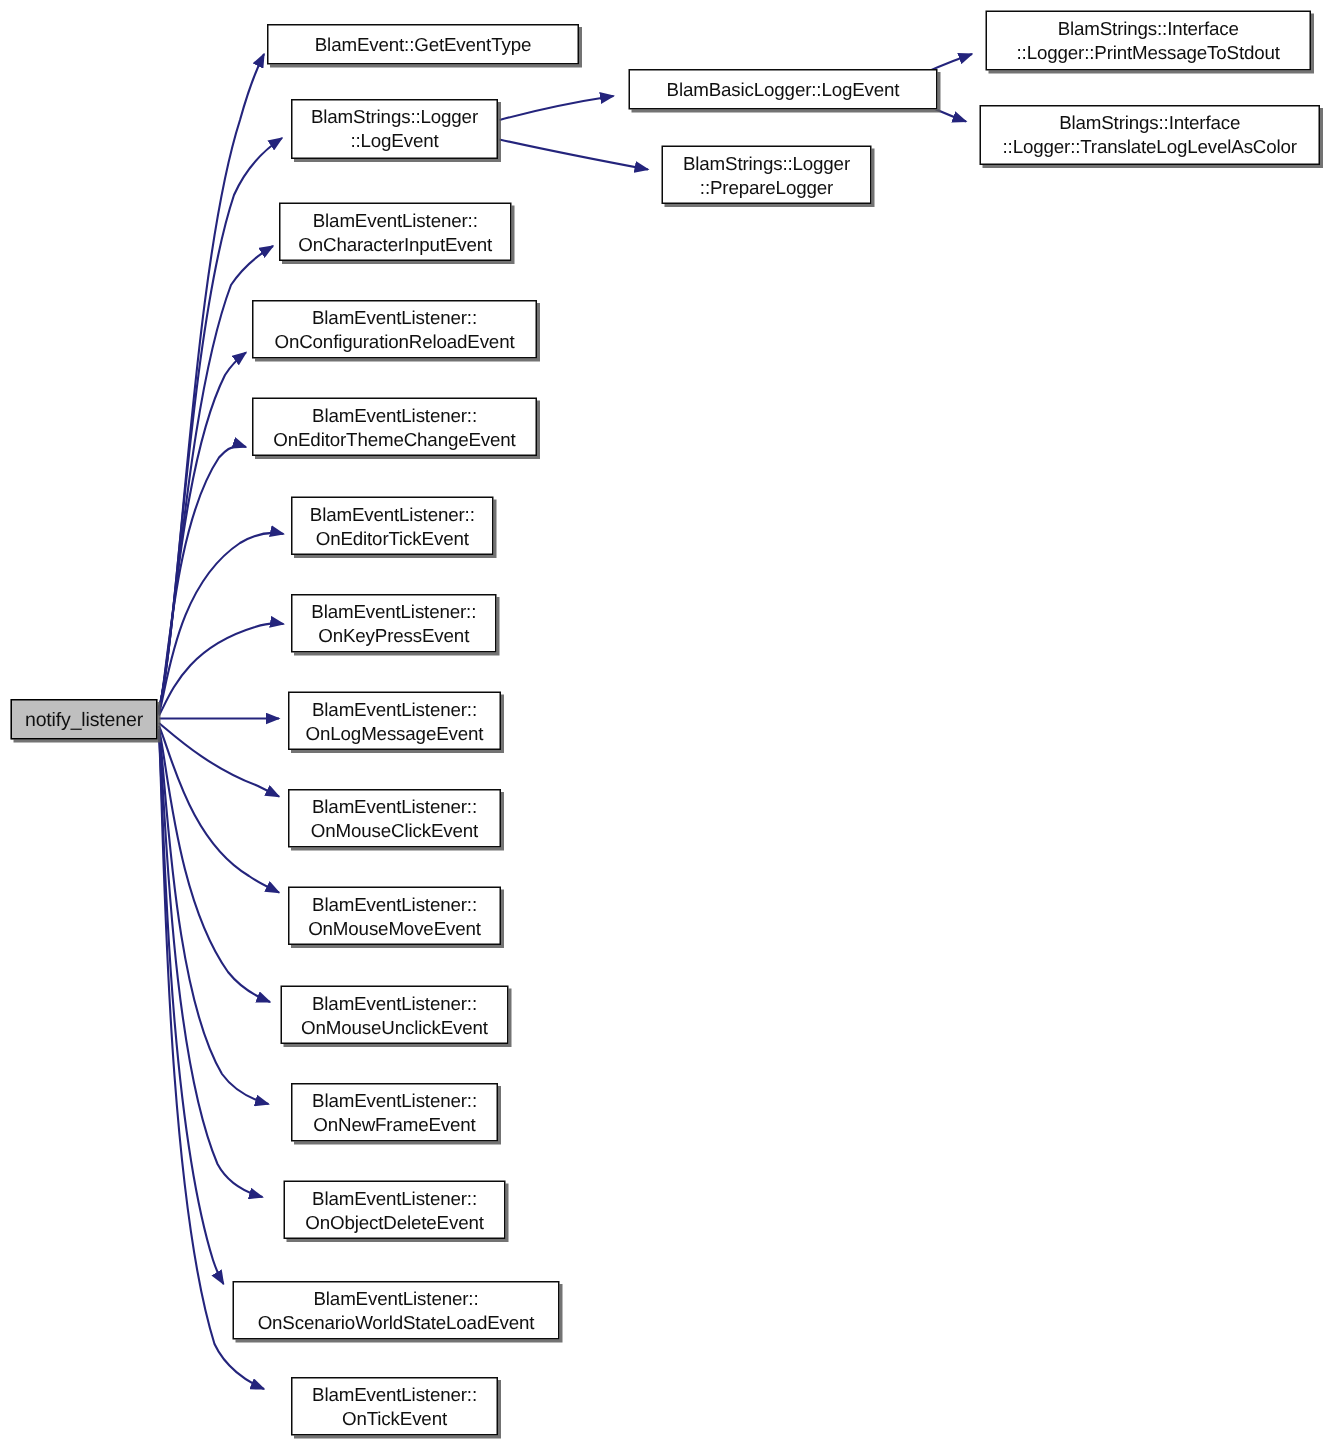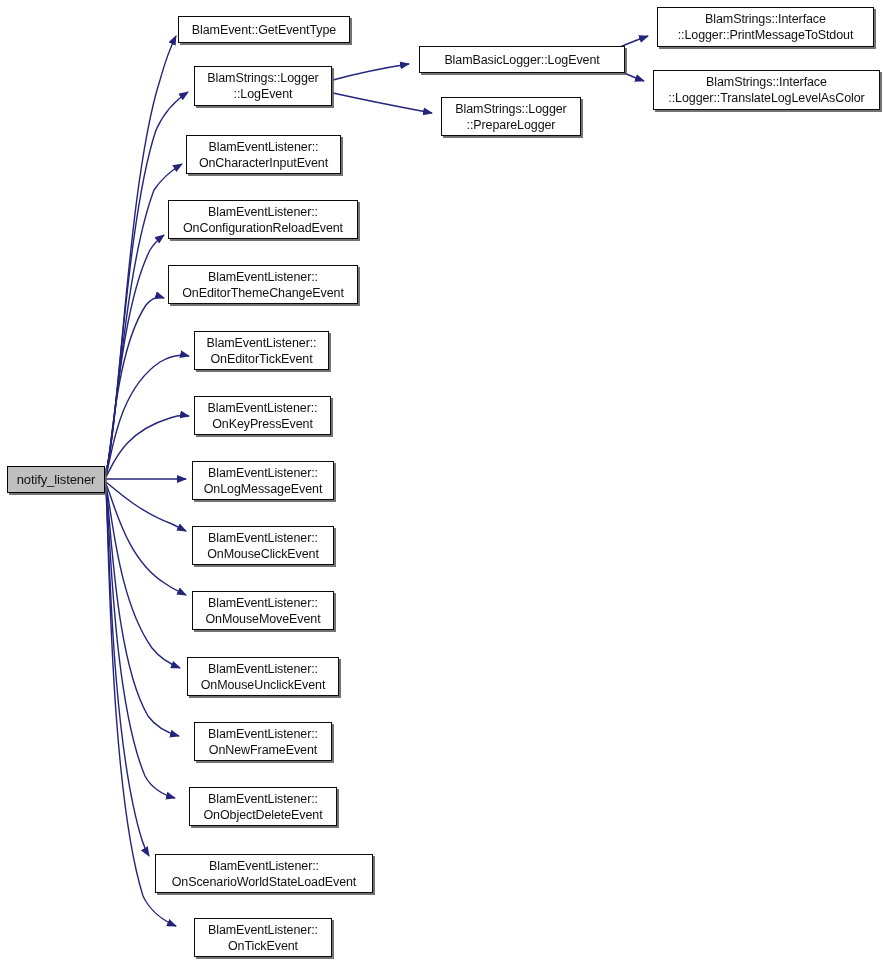--- a/index.html
+++ b/index.html
@@ -82,21 +82,21 @@
         <path d="M106,490 C109,536 110,790 143,896 C150,911 164,921 176,926" fill="none" stroke="#24247c" stroke-width="1.4" marker-end="url(#arrow)"></path>
         <path d="M333,80 C355,74 383,68 409,64" fill="none" stroke="#24247c" stroke-width="1.4" marker-end="url(#arrow)"></path>
         <path d="M333,93 C360,99 400,107 432,113" fill="none" stroke="#24247c" stroke-width="1.4" marker-end="url(#arrow)"></path>
         <path d="M605,54 C617,48 634,41 648,36" fill="none" stroke="#24247c" stroke-width="1.4" marker-end="url(#arrow)"></path>
         <path d="M605,64 C617,70 630,76 644,81" fill="none" stroke="#24247c" stroke-width="1.4" marker-end="url(#arrow)"></path>
       </g>
   </svg>
 
   <div id="nodes-group">
       <div class="gnode current" style="left: 7px; top: 466px; width: 98px; height: 27px;"><span class="gnode-label">notify_listener</span></div>
-      <div class="gnode" style="left: 178px; top: 16px; width: 172px; height: 27px;"><span class="gnode-label">BlamEvent::GetEventType</span></div>
+      <div class="gnode" style="left: 178px; top: 16px; width: 208px; height: 27px;"><span class="gnode-label">BlamEvent::GetEventType</span></div>
       <div class="gnode" style="left: 194px; top: 66px; width: 138px; height: 40px;"><span class="gnode-label">BlamStrings::Logger
 ::LogEvent</span></div>
       <div class="gnode" style="left: 419px; top: 46px; width: 206px; height: 27px;"><span class="gnode-label">BlamBasicLogger::LogEvent</span></div>
       <div class="gnode" style="left: 441px; top: 97px; width: 140px; height: 39px;"><span class="gnode-label">BlamStrings::Logger
 ::PrepareLogger</span></div>
       <div class="gnode" style="left: 657px; top: 7px; width: 217px; height: 40px;"><span class="gnode-label">BlamStrings::Interface
 ::Logger::PrintMessageToStdout</span></div>
       <div class="gnode" style="left: 653px; top: 70px; width: 227px; height: 40px;"><span class="gnode-label">BlamStrings::Interface
 ::Logger::TranslateLogLevelAsColor</span></div>
       <div class="gnode" style="left: 186px; top: 135px; width: 155px; height: 39px;"><span class="gnode-label">BlamEventListener::

